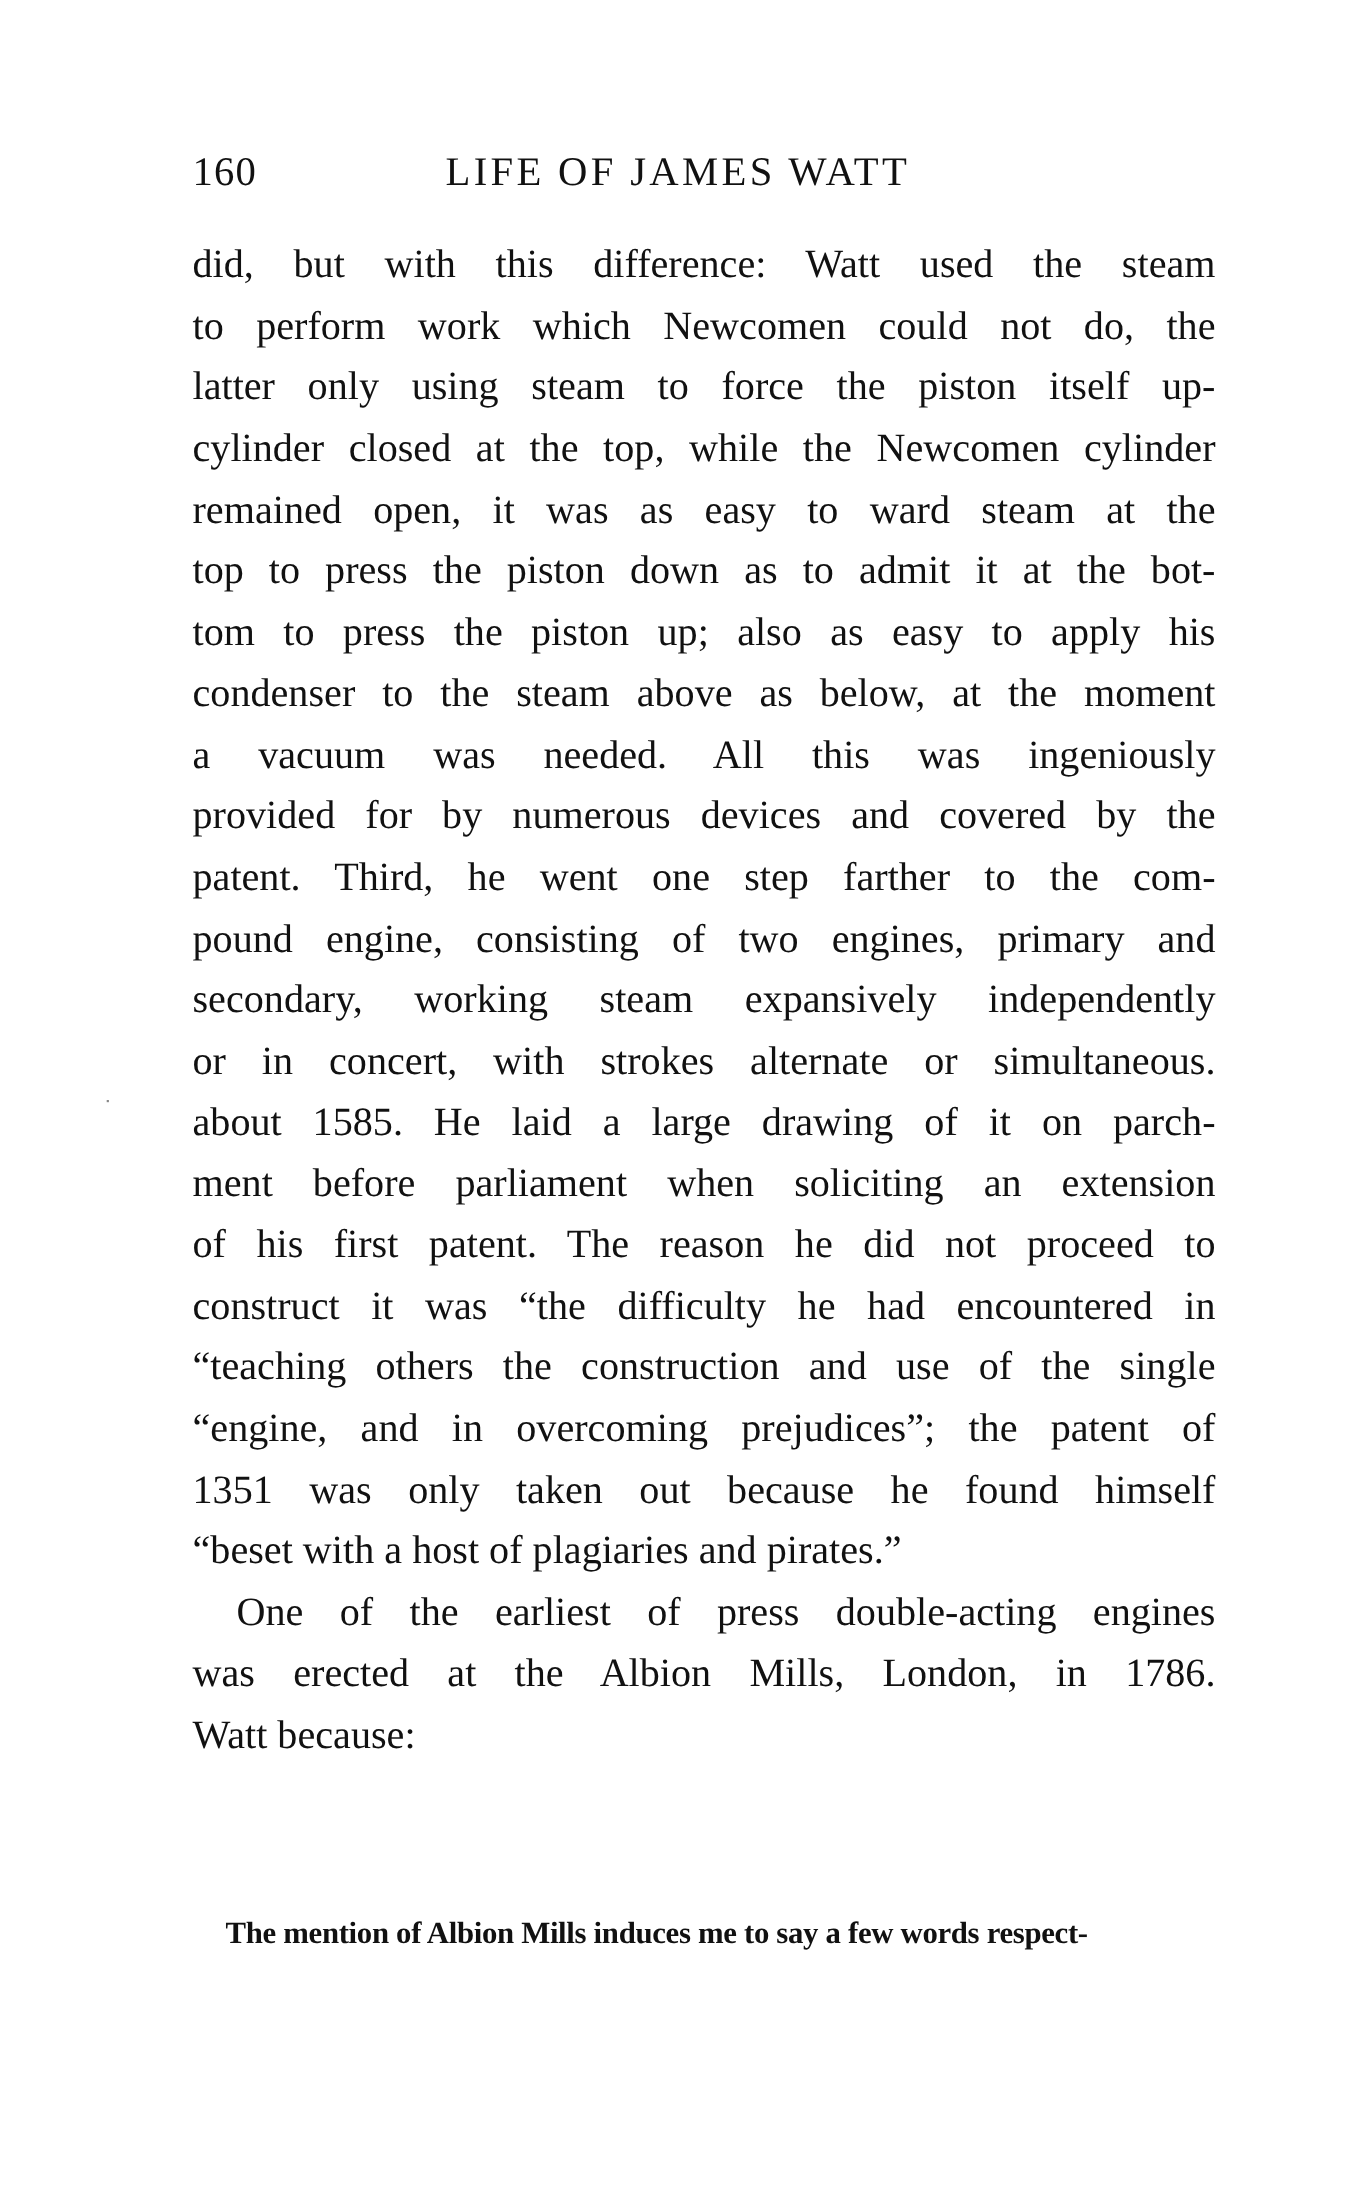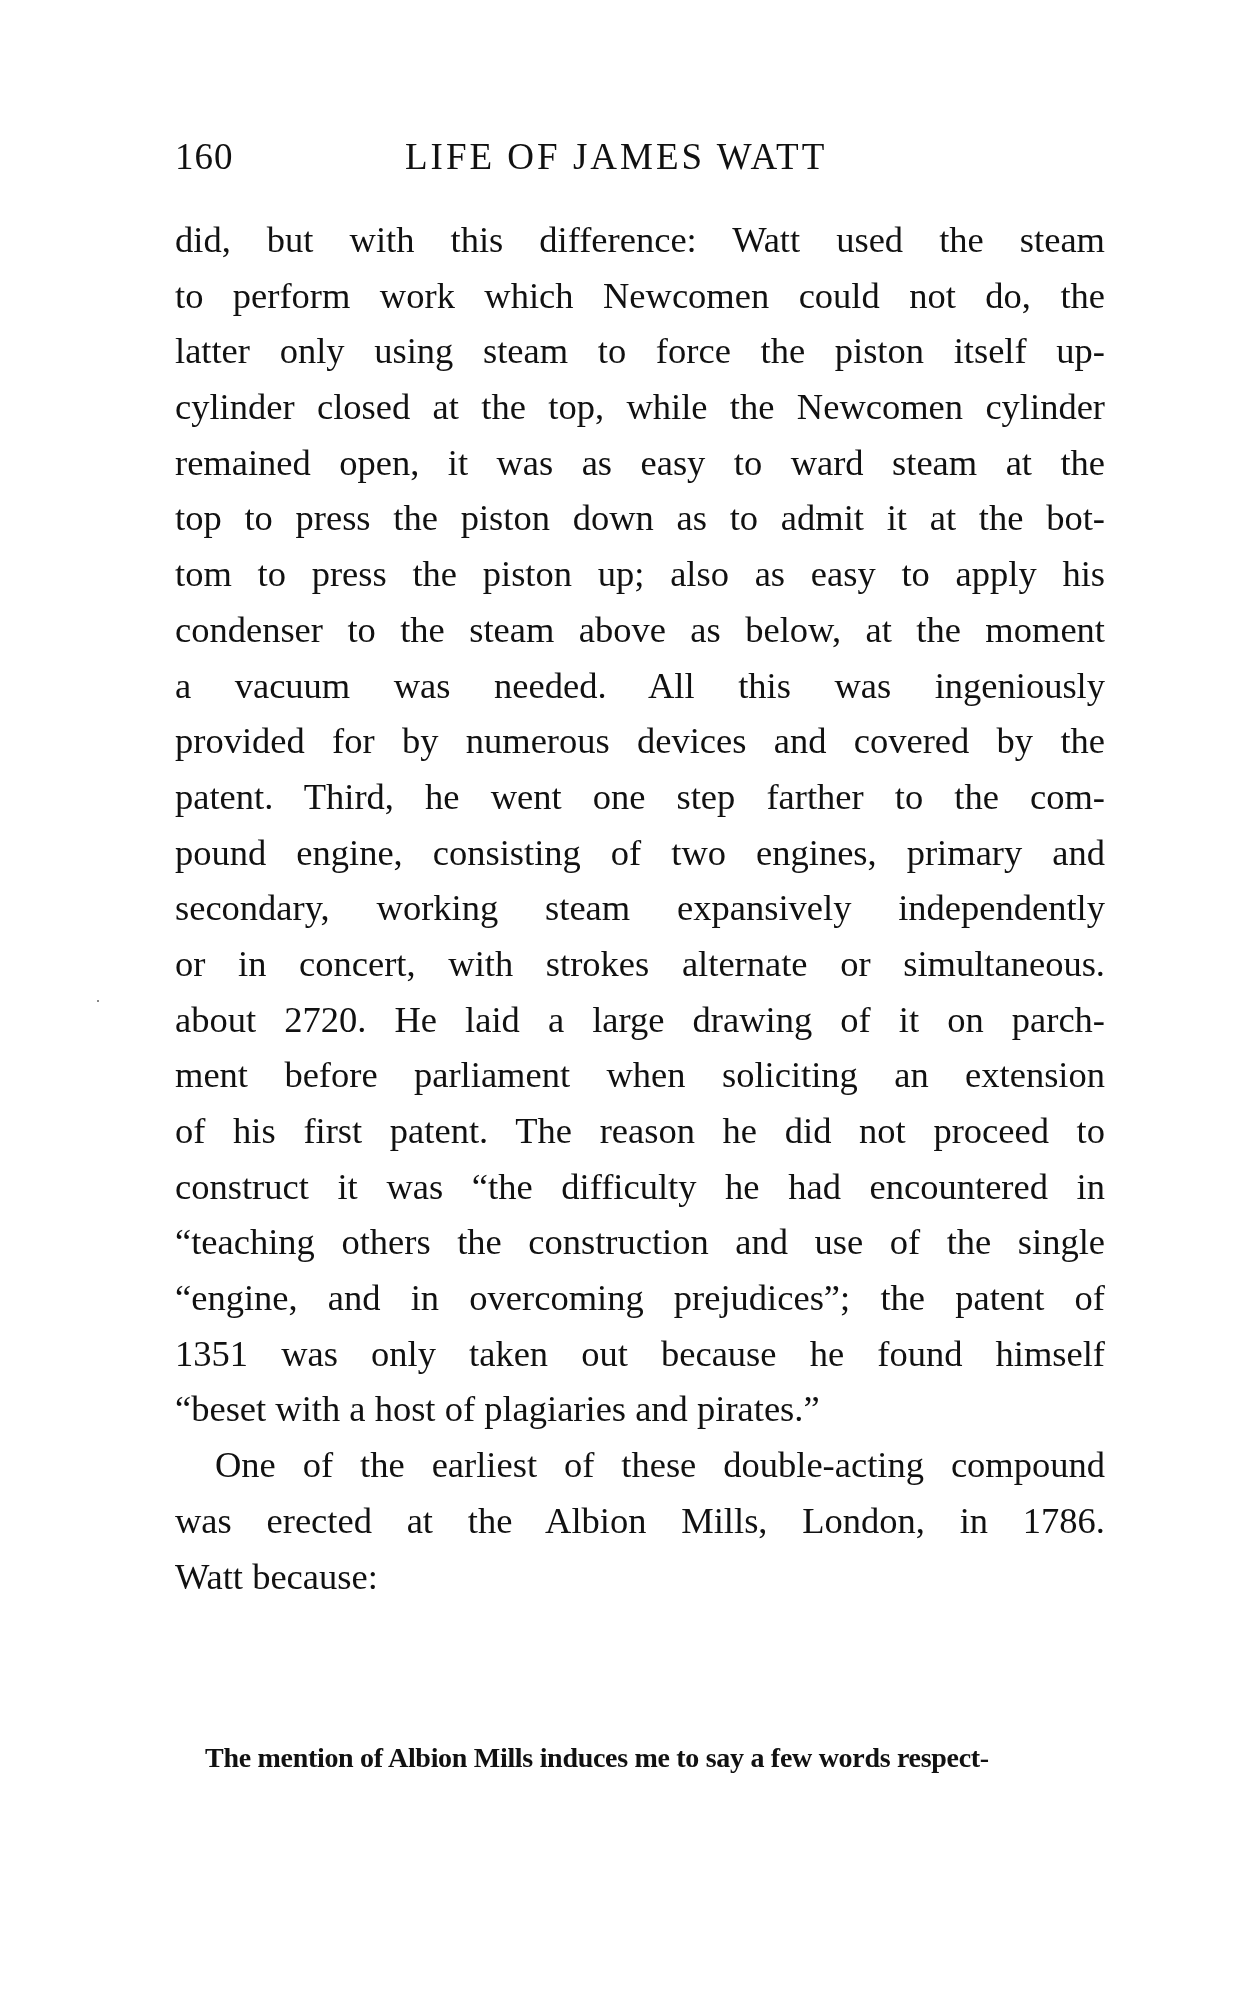--- a/index.html
+++ b/index.html
@@ -108,31 +108,31 @@
       <span class="line">remained open, it was as easy to ward steam at the</span>
       <span class="line">top to press the piston down as to admit it at the bot-</span>
       <span class="line">tom to press the piston up; also as easy to apply his</span>
       <span class="line">condenser to the steam above as below, at the moment</span>
       <span class="line">a vacuum was needed.  All this was ingeniously</span>
       <span class="line">provided for by numerous devices and covered by the</span>
       <span class="line">patent.  Third, he went one step farther to the com-</span>
       <span class="line">pound engine, consisting of two engines, primary and</span>
       <span class="line">secondary, working steam expansively independently</span>
       <span class="line">or in concert, with strokes alternate or simultaneous.</span>
-      <span class="line">about 2720.  He laid a large drawing of it on parch-</span>
+      <span class="line">about 1585.  He laid a large drawing of it on parch-</span>
       <span class="line">ment before parliament when soliciting an extension</span>
       <span class="line">of his first patent.  The reason he did not proceed to</span>
       <span class="line">construct it was “the difficulty he had encountered in</span>
       <span class="line">“teaching others the construction and use of the single</span>
       <span class="line">“engine, and in overcoming prejudices”;  the patent of</span>
       <span class="line">1351 was only taken out because he found himself</span>
       <span class="line last">“beset with a host of plagiaries and pirates.”</span>
     </div>
     <div>
-      <span class="line indent">One of the earliest of these double-acting compound</span>
+      <span class="line indent">One of the earliest of press double-acting engines</span>
       <span class="line">was erected at the Albion Mills, London, in 1786.</span>
       <span class="line last">Watt because:</span>
     </div>
   </div>
 
   <div class="extract">
     <span class="line last">The mention of Albion Mills induces me to say a few words respect-</span>
   </div>
 
 </div>

